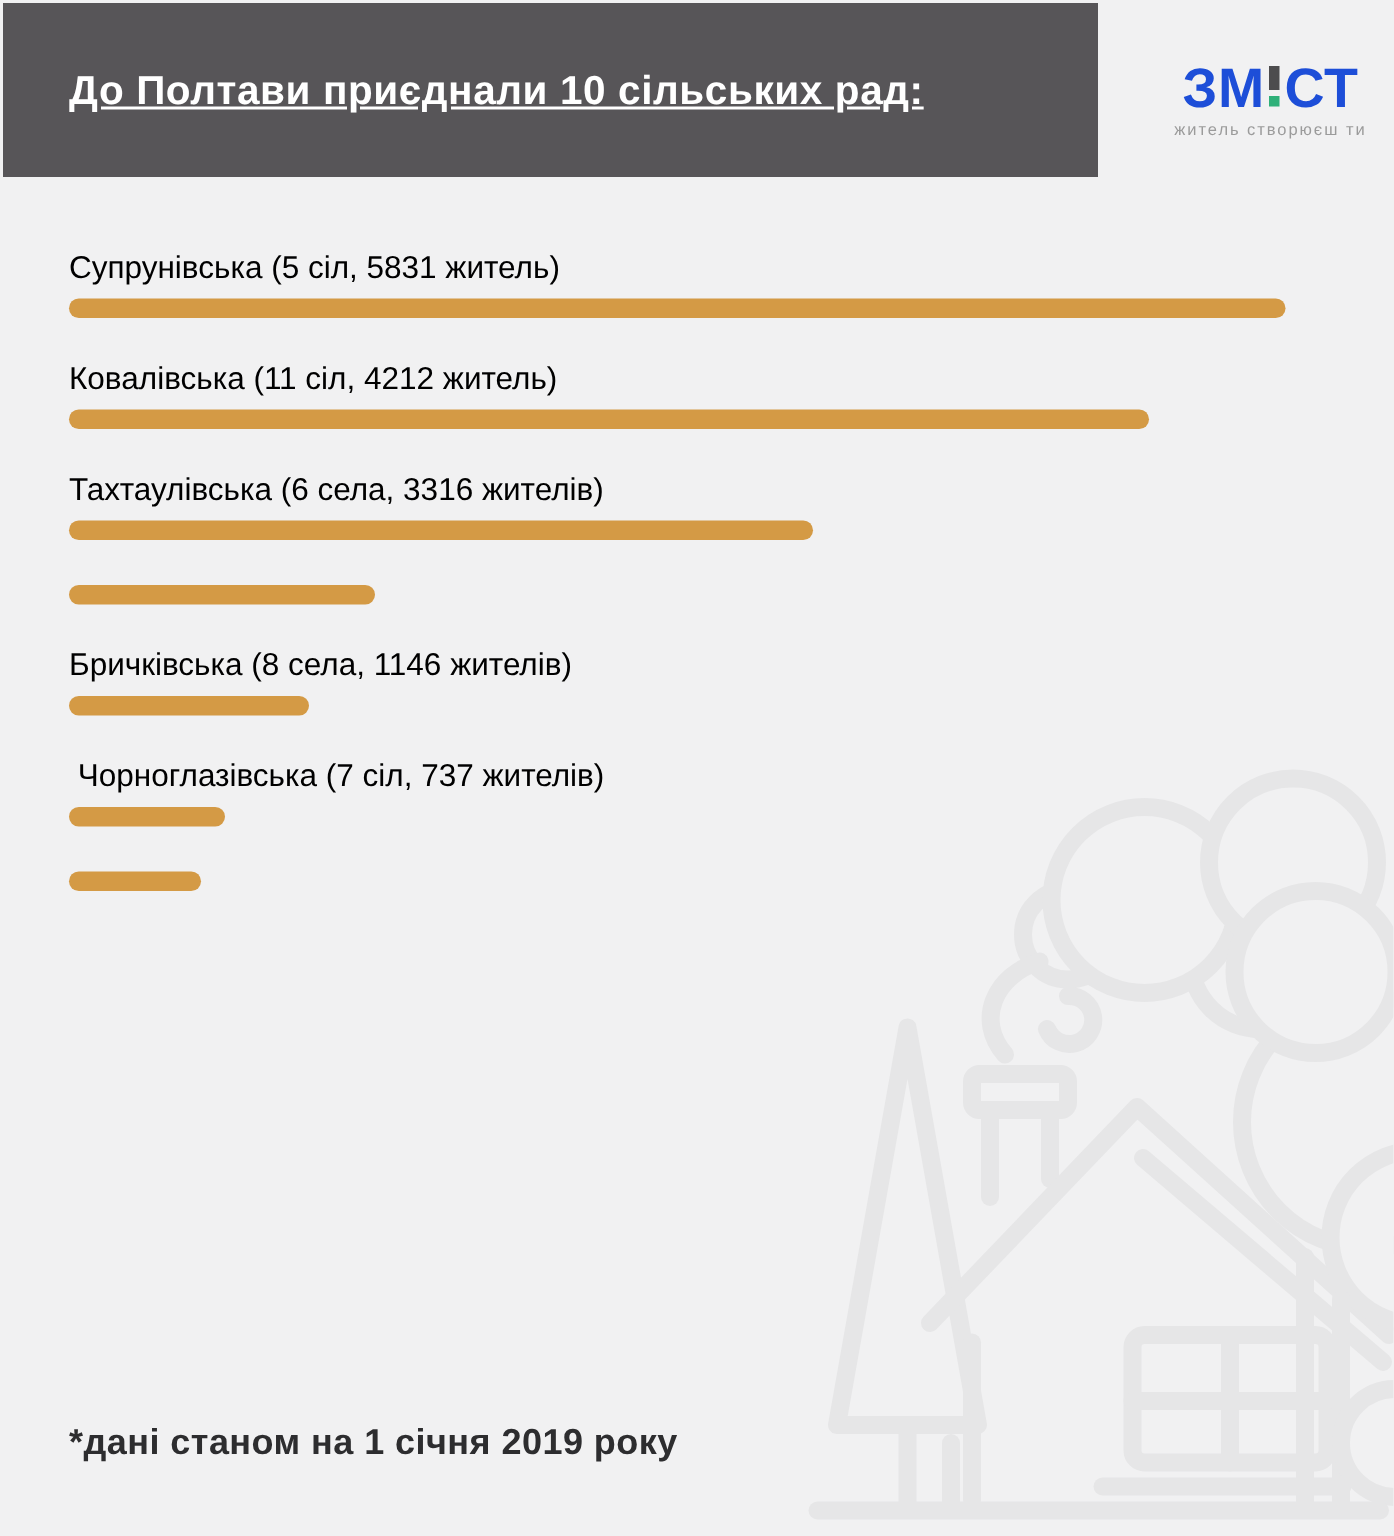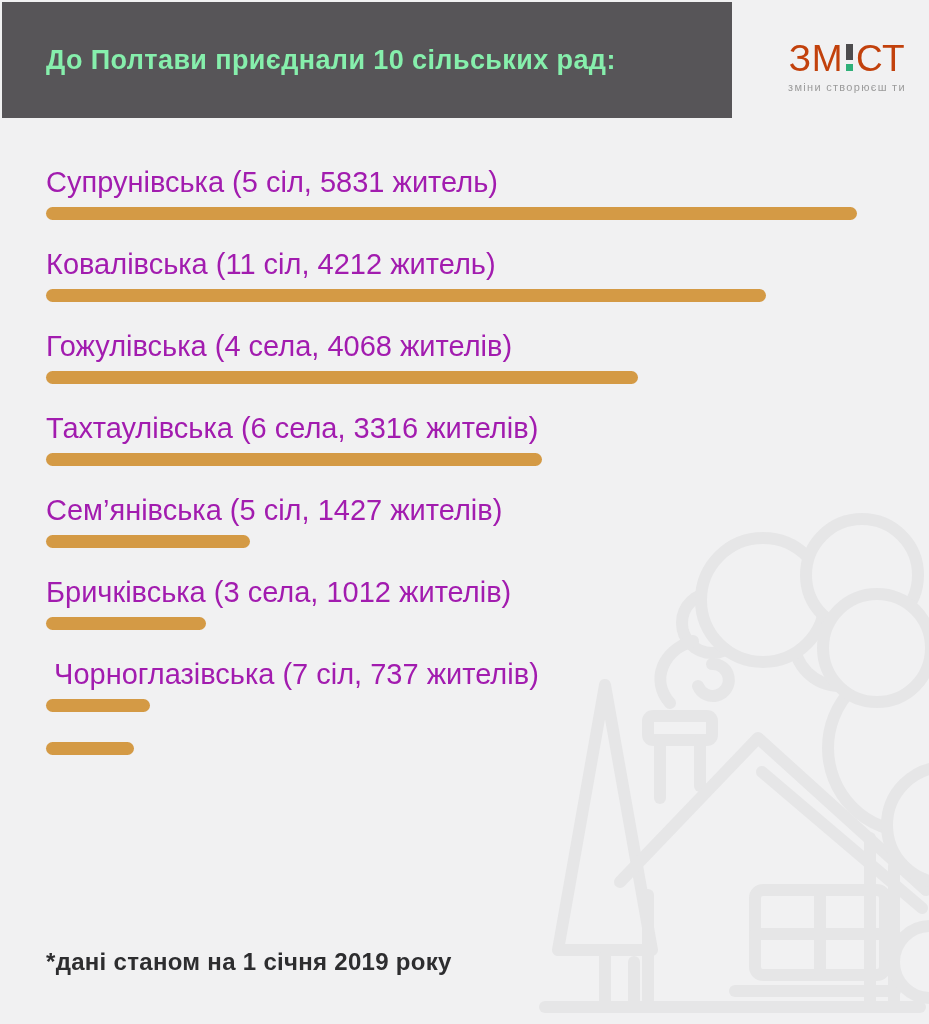--- a/index.html
+++ b/index.html
@@ -20,37 +20,38 @@
     left: 2px; top: 2px;
     width: 730px; height: 116px;
     background: #575558;
     display: flex;
     align-items: center;
     box-sizing: border-box;
     padding-left: 44px;
     z-index: 2;
   }
   .header-title {
-    color: #86efac;
+    color: #ffffff;
     font-size: 27px;
     font-weight: 700;
     letter-spacing: 0.4px;
+    text-decoration: underline;
   }
   
   .logo {
     position: absolute;
     left: 782px; top: 40px;
     width: 130px;
     text-align: center;
     z-index: 2;
   }
   .logo-word {
     font-size: 37px;
-    font-weight: 400;
-    color: #c2410c;
+    font-weight: 700;
+    color: #1d4ed8;
     line-height: 1;
     letter-spacing: 0.5px;
     white-space: nowrap;
   }
   .logo-excl {
     display: inline-block;
     position: relative;
     width: 7px;
     height: 27px;
     margin: 0 3px;
@@ -76,22 +77,22 @@
   }
   
   .chart {
     position: absolute;
     left: 46px; top: 168px;
     width: 811px;
     z-index: 1;
   }
   .chart-row { margin-bottom: 30px; }
   .bar-label {
-    font-size: 29px;
-    color: #a21caf;
+    font-size: 21px;
+    color: #000000;
     line-height: 1;
     margin-bottom: 10px;
     white-space: pre;
   }
   .bar {
     height: 13px;
     border-radius: 7px;
   }
   
   .footer-note {
@@ -115,21 +116,21 @@
 <body>
 
 <div class="canvas">
 
   <div class="header-box">
     <div class="header-title">До Полтави приєднали 10 сільських рад:</div>
   </div>
 
   <div class="logo">
     <div class="logo-word"><span>ЗМ</span><span class="logo-excl"><span class="logo-excl-bar"></span><span class="logo-excl-dot" id="logo-dot" style="background: rgb(47, 176, 121);"></span></span><span>СТ</span></div>
-    <div class="logo-tagline">зміни створюєш ти</div>
+    <div class="logo-tagline">житель створюєш ти</div>
   </div>
 
   <svg class="watermark" viewBox="0 0 399 534" fill="none" stroke="#e6e6e7" stroke-width="12" stroke-linecap="round" stroke-linejoin="round">
 
     <g>
       <circle cx="182" cy="133" r="30" fill="#f1f1f2"></circle>
       <circle cx="310" cy="150" r="46" fill="#f1f1f2"></circle>
       <circle cx="233" cy="110" r="62" fill="#f1f1f2"></circle>
       <circle cx="332" cy="85" r="56" fill="#f1f1f2"></circle>
       <path d="M 140 213 C 120 190 133 160 163 151" fill="none"></path>
@@ -171,39 +172,34 @@
     <div class="chart-row">
       <div class="bar-label">Супрунівська (5 сіл, 5831 житель)</div>
       <div class="bar" style="width: 100%; background: rgb(212, 154, 69);"></div>
     </div>
 
     <div class="chart-row">
       <div class="bar-label">Ковалівська (11 сіл, 4212 житель)</div>
       <div class="bar" style="width: 88.8%; background: rgb(212, 154, 69);"></div>
     </div>
 
-    <div class="chart-row">
-      <div class="bar-label">Гожулівська (4 села, 4068 жителів)</div>
-      <div class="bar" style="width: 73%; background: rgb(212, 154, 69);"></div>
-    </div>
 
     <div class="chart-row">
       <div class="bar-label">Тахтаулівська (6 села, 3316 жителів)</div>
       <div class="bar" style="width: 61.2%; background: rgb(212, 154, 69);"></div>
     </div>
 
 
 
     <div class="chart-row">
-      <div class="bar-label">Сем’янівська (5 сіл, 1427 жителів)</div>
       <div class="bar" style="width: 25.2%; background: rgb(212, 154, 69);"></div>
     </div>
 
     <div class="chart-row">
-      <div class="bar-label">Бричківська (3 села, 1012 жителів)</div>
+      <div class="bar-label">Бричківська (8 села, 1146 жителів)</div>
       <div class="bar" style="width: 19.7%; background: rgb(212, 154, 69);"></div>
     </div>
 
     <div class="chart-row">
       <div class="bar-label"> Чорноглазівська (7 сіл, 737 жителів)</div>
       <div class="bar" style="width: 12.8%; background: rgb(212, 154, 69);"></div>
     </div>
 
     <div class="chart-row">
       <div class="bar" style="width: 10.9%; background: rgb(212, 154, 69);"></div>

